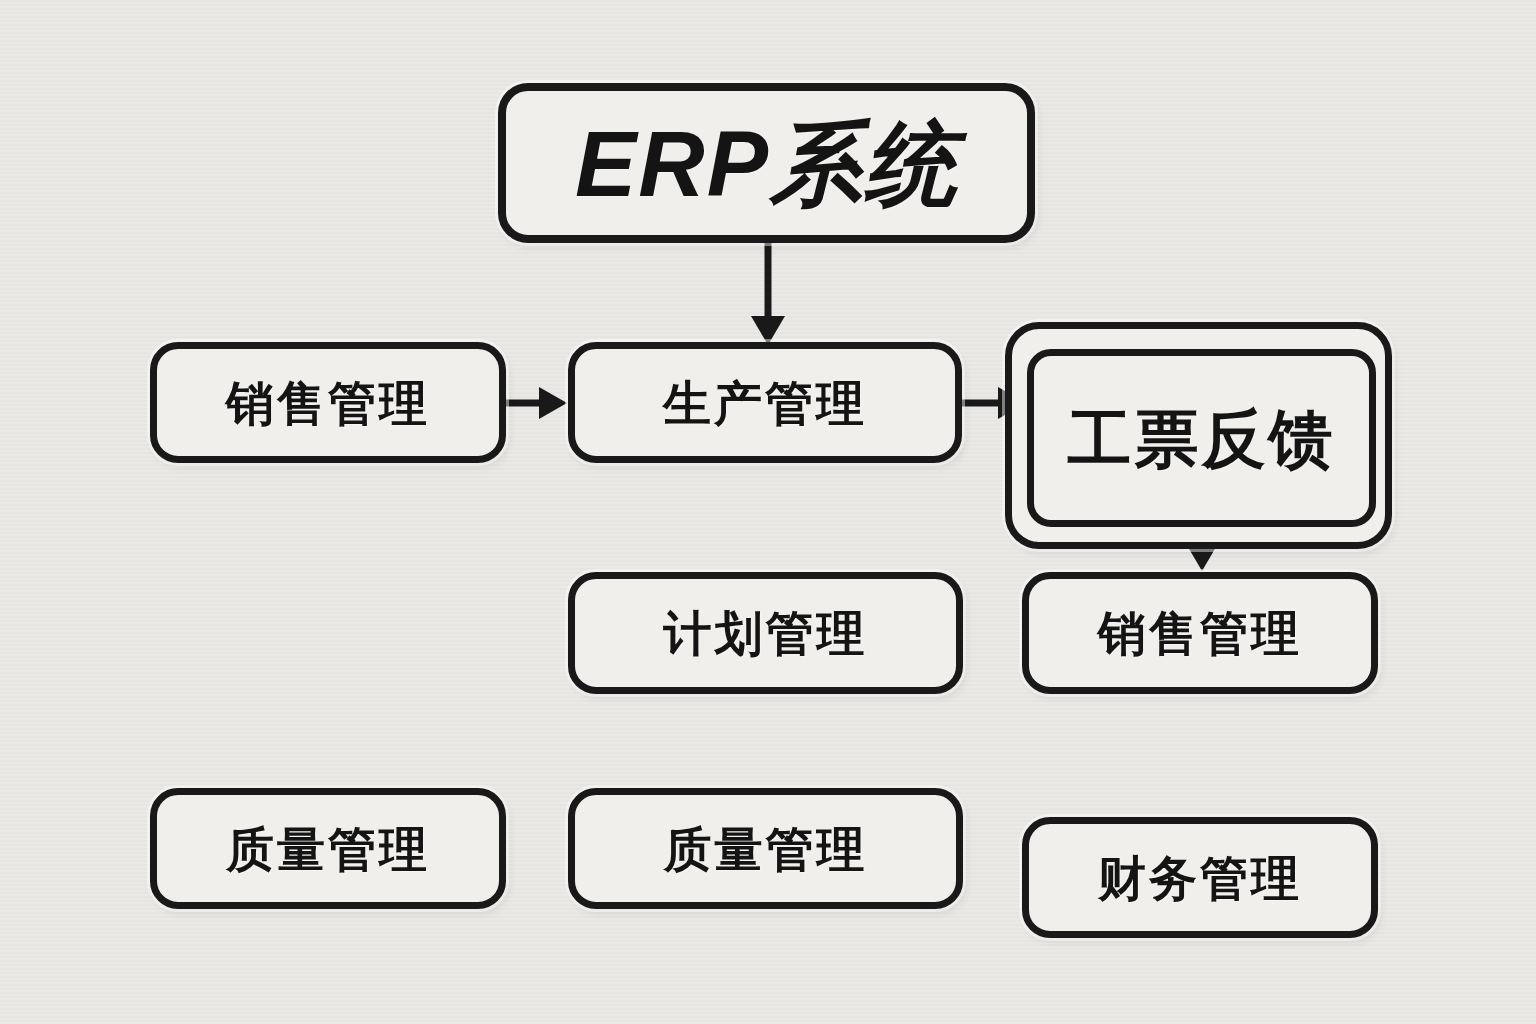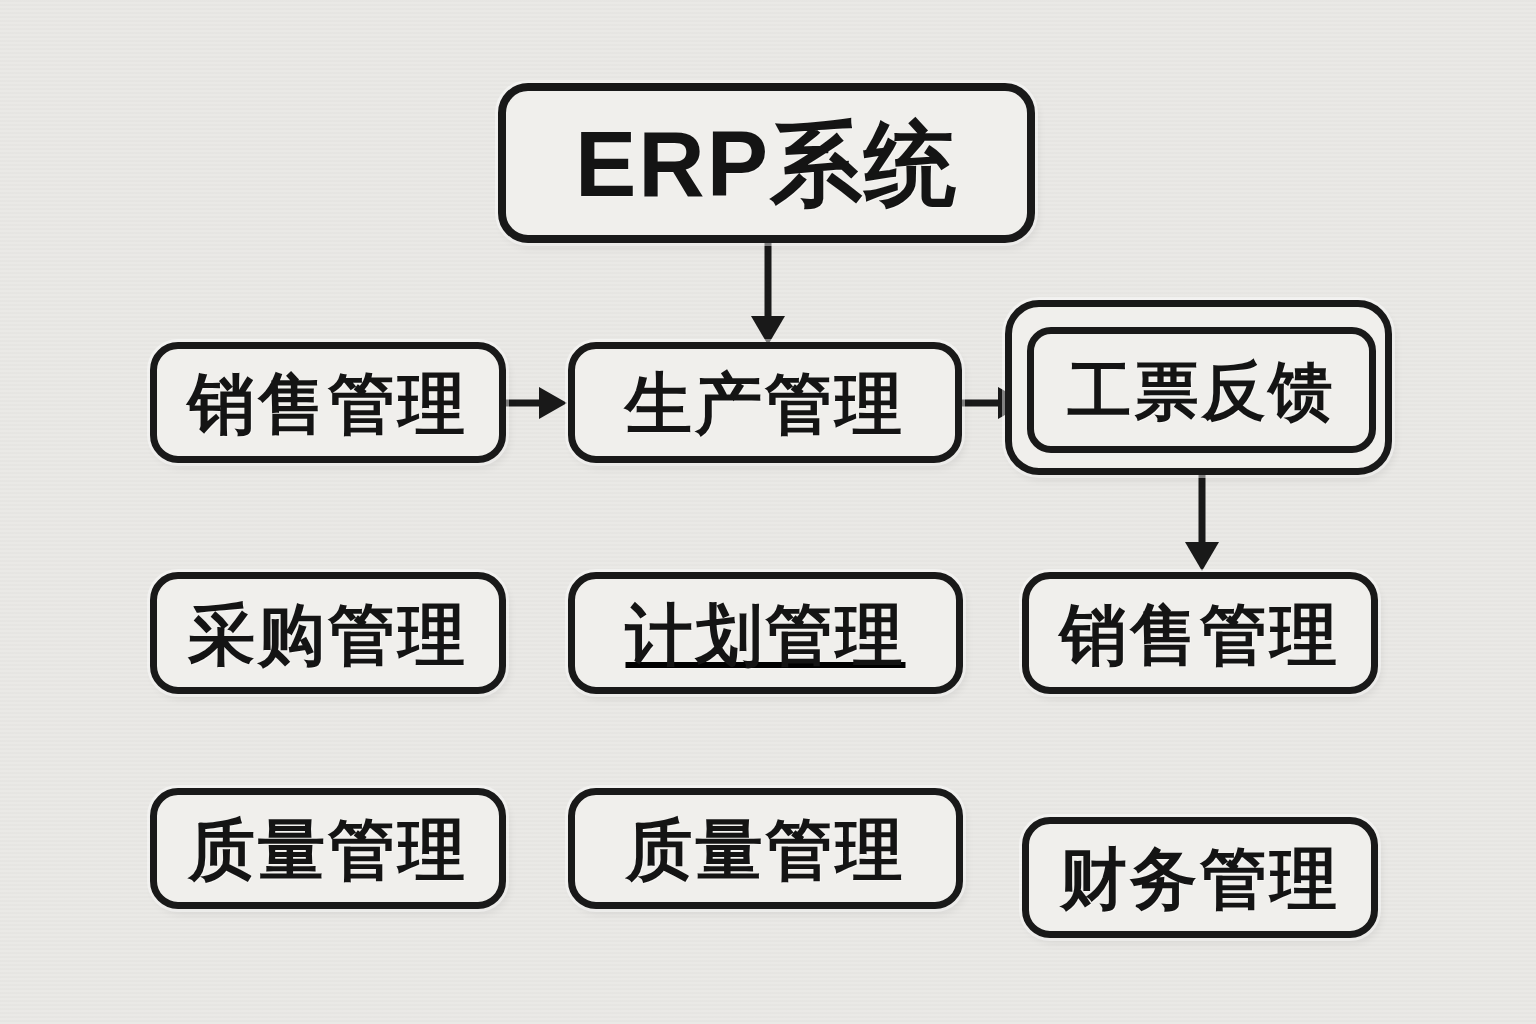--- a/index.html
+++ b/index.html
@@ -25,41 +25,41 @@
     border: 7px solid #191919;
     border-radius: 28px;
     display: flex;
     align-items: center;
     justify-content: center;
     box-shadow: 0 0 0 3px rgba(255,255,255,0.45), 3px 5px 8px rgba(0,0,0,0.07);
   }
   .node .label {
     color: #141414;
     font-weight: 900;
-    font-size: 67px;
+    font-size: 48px;
     letter-spacing: 3px;
     white-space: nowrap;
     text-shadow: 1px 1px 0 rgba(255,255,255,0.4);
     line-height: 1;
     padding-top: 2px;
   }
   
   .node-erp {
     left: 498px; top: 83px; width: 537px; height: 160px;
-    border-width: 8px; border-radius: 30px;
+    border-width: 8px; border-radius: 30px; font-style: italic;
   }
   .node-erp .label { font-size: 92px; letter-spacing: 2px; }
 
   
   .node-sales      { left: 150px; top: 342px; width: 356px; height: 121px; }
   .node-production { left: 568px; top: 342px; width: 394px; height: 121px; }
 
   
   .node-ticket-outer {
-    left: 1005px; top: 300px; width: 387px; height: 175px;
+    left: 1005px; top: 322px; width: 387px; height: 227px;
     border-radius: 34px;
     background: #f0efec;
   }
   .node-ticket-inner {
     position: absolute;
     box-sizing: border-box;
     left: 15px; top: 20px; right: 9px; bottom: 15px;
     background: #f0efec;
     border: 7px solid #191919;
     border-radius: 24px;
@@ -73,21 +73,21 @@
     font-size: 64px;
     letter-spacing: 3px;
     white-space: nowrap;
     text-shadow: 1px 1px 0 rgba(255,255,255,0.4);
     line-height: 1;
     padding-top: 2px;
   }
 
   
   .node-purchasing { left: 150px;  top: 572px; width: 356px; height: 122px; }
-  .node-planning   { left: 568px;  top: 572px; width: 395px; height: 122px; text-decoration: underline; }
+  .node-planning   { left: 568px;  top: 572px; width: 395px; height: 122px; }
   .node-inventory  { left: 1022px; top: 572px; width: 356px; height: 122px; }
 
   
   .node-quality-left   { left: 150px;  top: 788px; width: 356px; height: 121px; }
   .node-quality-center { left: 568px;  top: 788px; width: 395px; height: 121px; }
   .node-finance        { left: 1022px; top: 817px; width: 356px; height: 121px; }
 
   .connectors {
     position: absolute;
     left: 0; top: 0;
@@ -136,23 +136,20 @@
   <div class="node node-production">
     <span class="label">生产管理</span>
   </div>
 
   <div class="node node-ticket-outer">
     <div class="node-ticket-inner">
       <span class="label">工票反馈</span>
     </div>
   </div>
 
-  <div class="node node-purchasing">
-    <span class="label">采购管理</span>
-  </div>
 
   <div class="node node-planning">
     <span class="label">计划管理</span>
   </div>
 
   <div class="node node-inventory">
     <span class="label">销售管理</span>
   </div>
 
   <div class="node node-quality-left">

